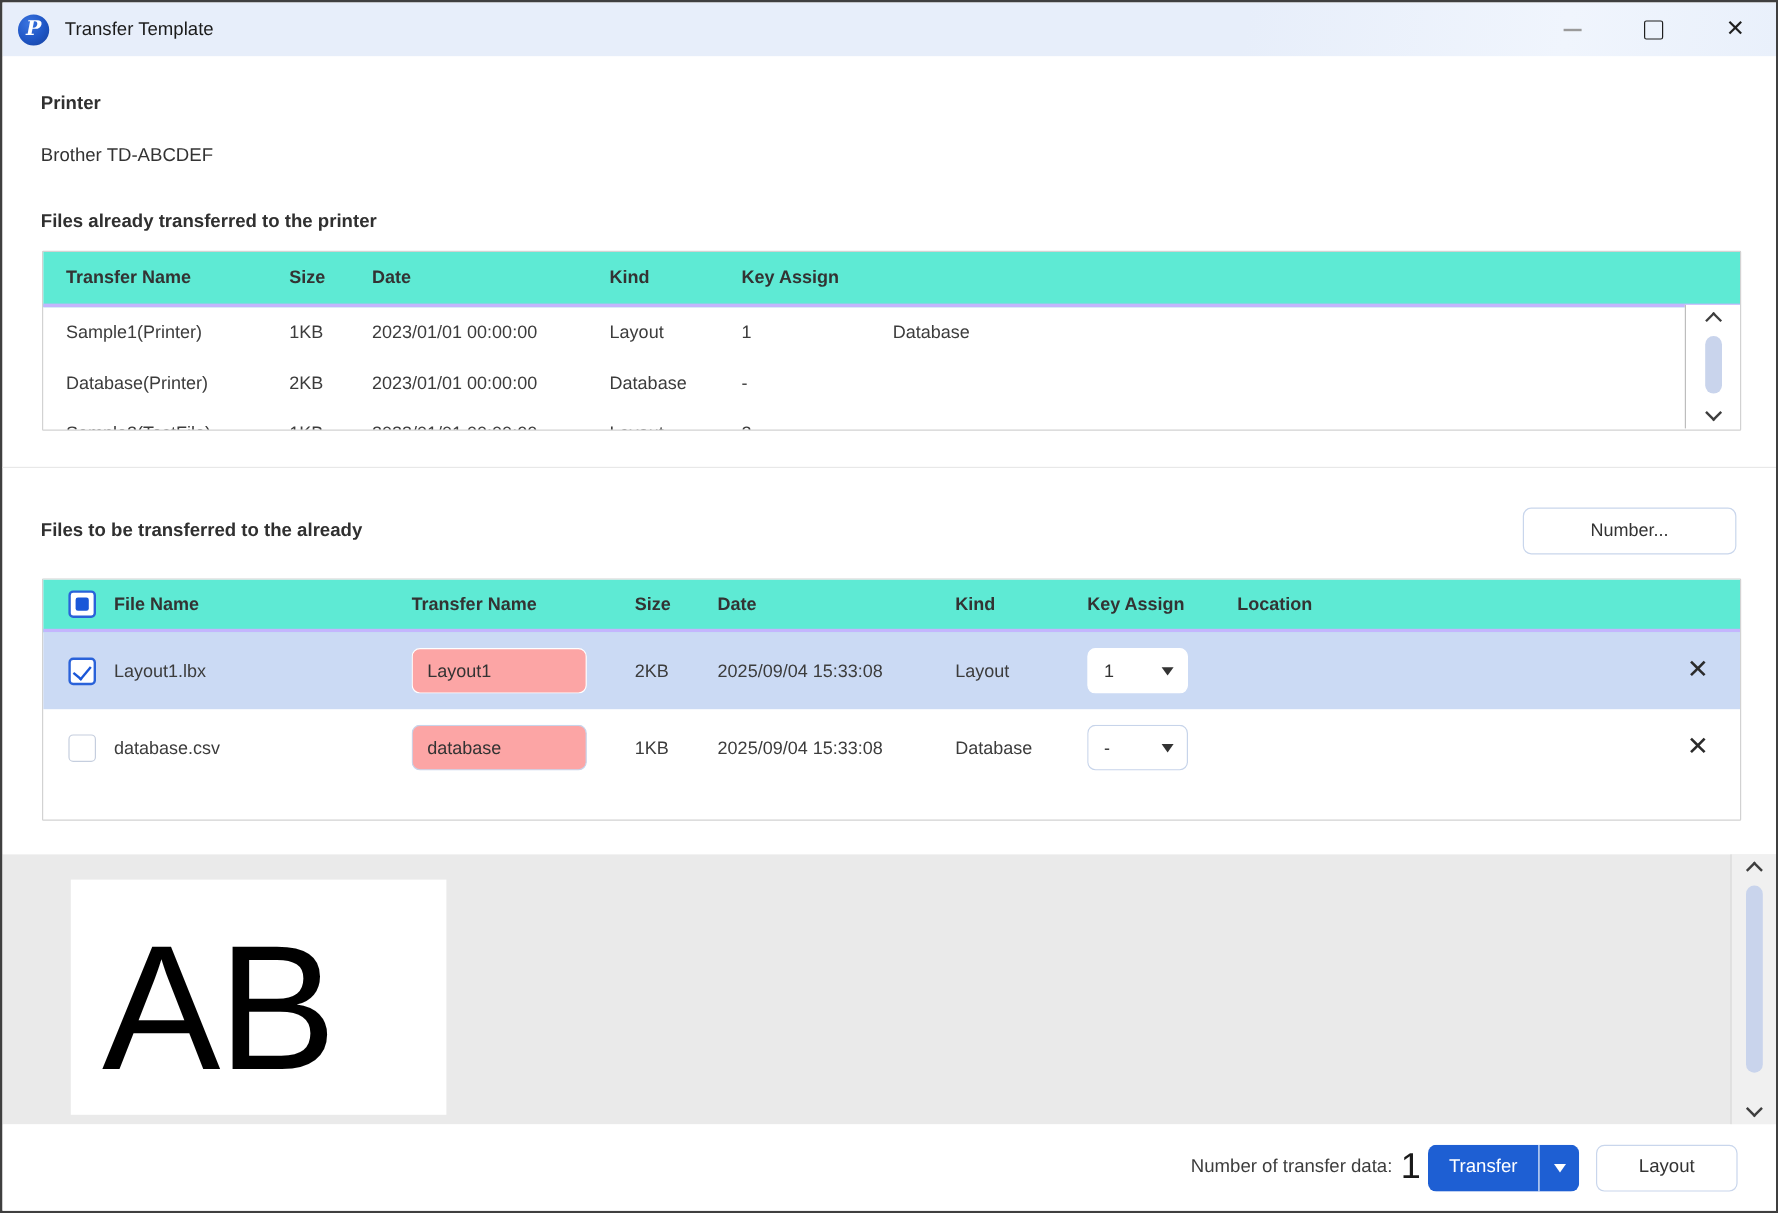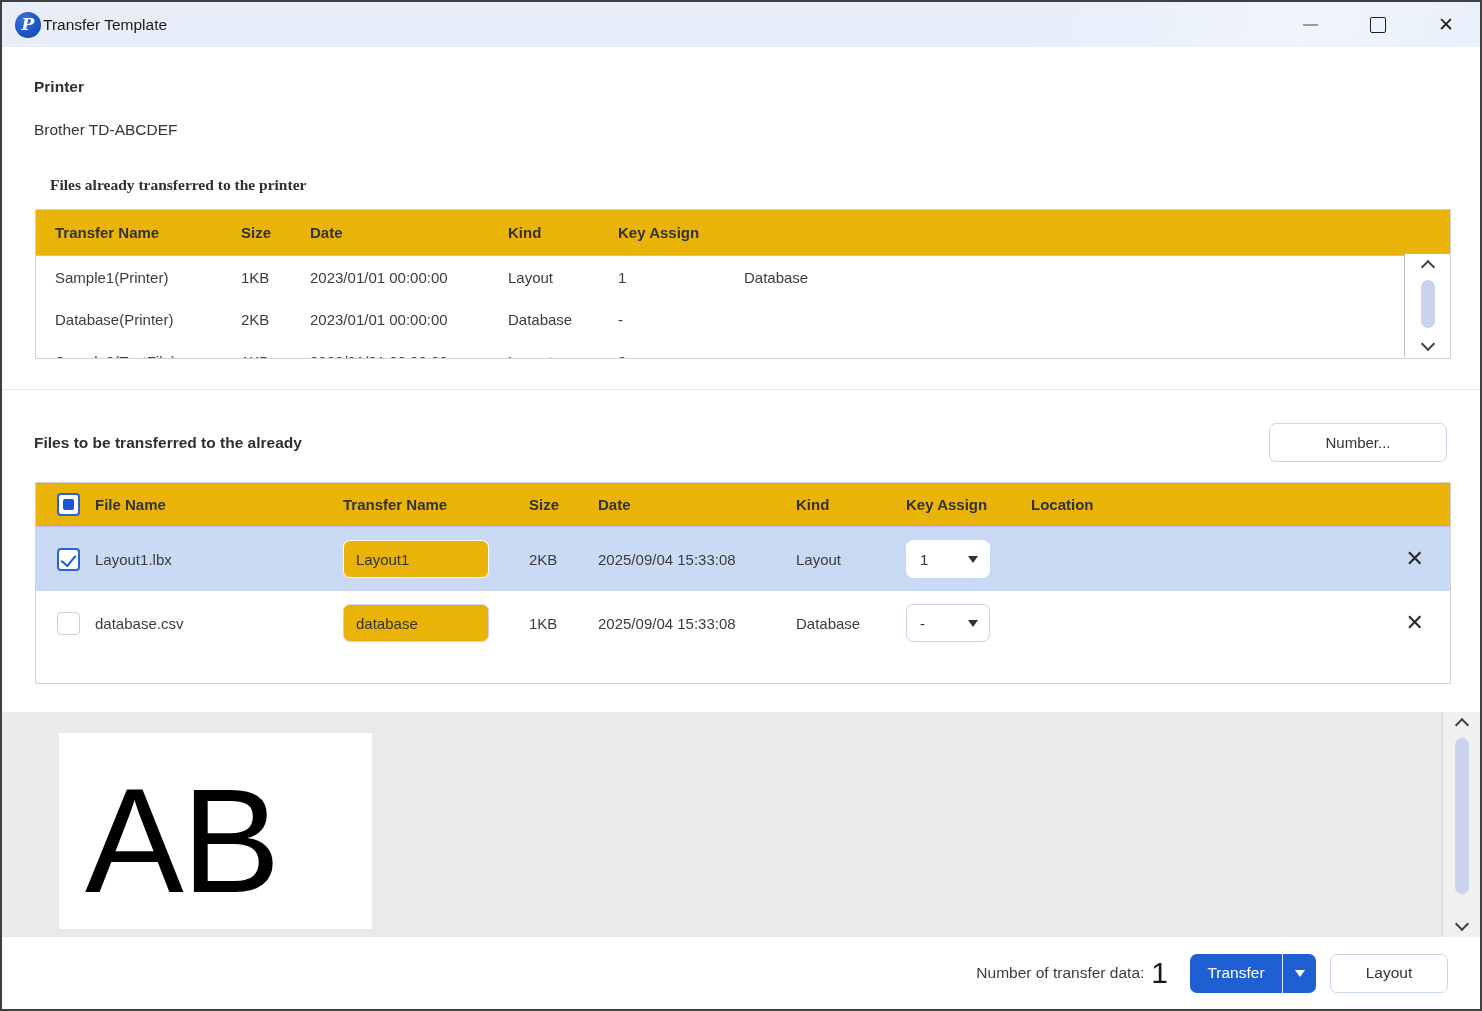--- a/index.html
+++ b/index.html
@@ -13,37 +13,37 @@
     position:absolute; top:0; left:0; right:0; height:45px;
     background:linear-gradient(100deg,#e7eefa 0%,#e7eefa 70%,#f0f5fd 88%,#e9f0fb 100%);
     display:flex; align-items:center; padding-left:13px;
   }
   .app-icon {
     width:26px; height:26px; border-radius:50%;
     background:radial-gradient(circle at 35% 30%, #3a74e0 0%, #1e55c4 55%, #16409c 100%);
     color:#fff; font-family:"DejaVu Serif", serif; font-style:italic; font-weight:700;
     font-size:17px; display:flex; align-items:center; justify-content:center; line-height:1;
   }
-  .title-text { margin-left:2px; font-size:15.5px; color:#1b1b1b; }
+  .title-text { margin-left:13px; font-size:15.5px; color:#1b1b1b; }
   .win-controls { position:absolute; right:0; top:0; height:45px; display:flex; }
   .win-btn { width:68px; height:45px; display:flex; align-items:center; justify-content:center; cursor:default; }
   .min-glyph { width:15px; height:0; border-top:2px solid #9a9a9a; }
   .max-glyph { width:16px; height:16px; border:1.6px solid #1f1f1f; border-radius:2px; }
   .close-glyph { font-size:19px; color:#1f1f1f; font-family:"DejaVu Sans", sans-serif; line-height:1; }
 
   
   .main { position:absolute; top:45px; left:0; right:0; height:665px; background:#fff; }
   .lbl { position:absolute; font-size:15.5px; color:#333; }
   .lbl.bold { font-weight:700; color:#303030; }
 
   
   .tbl { position:absolute; left:33px; width:1416px; background:#fff; border:1px solid #d2d2d2; border-radius:1px; overflow:hidden; }
   .tbl1 { top:162px; height:150px; }
   .tbl2 { top:435px; height:202px; }
-  .t-head { display:grid; align-items:center; font-weight:700; color:#333; font-size:15px; border-bottom:1px solid #c4b5fd; background:#eab308; }
+  .t-head { display:grid; align-items:center; font-weight:700; color:#333; font-size:15px; border-bottom:3px solid #c4b5fd; background:#5eead4; }
   .t-row  { display:grid; align-items:center; color:#3c3c3c; font-size:15px; position:relative; }
   .tbl1 .t-head { height:46px; grid-template-columns:186px 69px 198px 110px 126px 1fr; padding-left:19px; }
   .tbl1 .t-row  { height:42px; grid-template-columns:186px 69px 198px 110px 126px 1fr; padding-left:19px; }
   .tbl2 .t-head { height:44px; grid-template-columns:59px 248px 186px 69px 198px 110px 125px 1fr; }
   .tbl2 .t-row  { height:64px; grid-template-columns:59px 248px 186px 69px 198px 110px 125px 1fr; }
   .t-row.selected { background:#cbdaf4; }
   .cell { overflow:hidden; white-space:nowrap; padding-right:6px; }
 
   
   .sb-strip {
@@ -61,21 +61,21 @@
   
   .cb { width:23px; height:23px; border-radius:4px; background:#fff; margin-left:21px; position:relative; flex:none; }
   .cb.indeterminate { border:2px solid #2a62d9; }
   .cb.indeterminate::after { content:""; position:absolute; left:4px; top:4px; width:11px; height:11px; background:#1a57d8; border-radius:2px; }
   .cb.checked { border:2px solid #2a62d9; }
   .cb.checked::after { content:""; position:absolute; left:5px; top:2px; width:7px; height:12px;
     border-right:2.4px solid #1a57d8; border-bottom:2.4px solid #1a57d8; transform:rotate(40deg); }
   .cb.unchecked { border:1.5px solid #c5cede; }
 
   
-  .txt-input { width:146px; height:38px; border-radius:7px; background:#eab308; border:1px solid #fff;
+  .txt-input { width:146px; height:38px; border-radius:7px; background:#fca5a5; border:1px solid #fff;
     font-family:"Liberation Sans", sans-serif; font-size:15px; color:#333; padding:0 12px; outline:none; }
   .txt-input.bordered { border:1px solid #c7d4ea; }
   .dropdown { width:84px; height:38px; border-radius:7px; background:#fff; border:1px solid #fff;
     display:flex; align-items:center; font-size:15px; color:#333; padding:0 11px 0 13px; }
   .dropdown.bordered { border:1px solid #c7d4ea; }
   .caret { margin-left:auto; width:0; height:0; border-left:5.5px solid transparent; border-right:5.5px solid transparent; border-top:7px solid #333; }
   .row-delete { position:absolute; right:26px; top:50%; transform:translateY(-50%); font-size:22px; color:#2b2b2b;
     font-family:"DejaVu Sans", sans-serif; line-height:1; cursor:default; }
 
   
@@ -90,21 +90,21 @@
   .preview-text { position:absolute; left:26px; bottom:14px; font-size:148px; color:#000; letter-spacing:-2px; line-height:1; font-family:"Liberation Sans", sans-serif; }
   .sb-strip.prev-sb { right:0; top:0; bottom:0; width:38px; background:#f0f0f0; border-left:1px solid #d8d8d8; padding:8px 0; }
   .prev-sb .sb-thumb { height:156px; margin-top:8px; }
   .prev-sb .sb-chev.down { margin-top:auto; }
 
   
   .footer { position:absolute; left:0; right:0; bottom:0; height:72px; background:#fff;
     display:flex; align-items:center; justify-content:flex-end; padding-right:32px; }
   .count-label { font-size:15.5px; color:#3d3d3d; }
   .count-num { font-size:30px; color:#1a1a1a; margin-left:7px; line-height:1; }
-  .transfer-split { display:flex; margin-left:22px; height:39px; border-radius:7px; overflow:hidden;justify-content:center; }
+  .transfer-split { display:flex; margin-left:6px; height:39px; border-radius:7px; overflow:hidden;justify-content:center; }
   .transfer-main { background:#1e5fd3; color:#fff; font-size:15.5px; display:flex; align-items:center; justify-content:center; width:92px; height:100%; }
   .transfer-arrow { background:#1e5fd3; width:34px; height:100%; display:flex; align-items:center; justify-content:center; border-left:1px solid rgba(255,255,255,0.85); }
   .transfer-arrow .caret-w { width:0; height:0; border-left:5.5px solid transparent; border-right:5.5px solid transparent; border-top:7px solid #fff; }
   .cancel-btn { margin-left:14px; width:118px; height:39px; background:#fff; border:1px solid #c9d6ec; border-radius:7px;
     font-size:15.5px; color:#333; display:flex; align-items:center; justify-content:center; }
 </style>
 </head>
 <body>
 
 <div class="window">
@@ -123,21 +123,21 @@
           <span class="close-glyph">✕</span>
         </span>
     </div>
   </div>
 
   <div class="main">
 
     <div class="lbl bold" style="left:32px; top:31px;">Printer</div>
     <div class="lbl" style="left:32px; top:74px;">Brother TD-ABCDEF</div>
 
-    <div class="lbl bold" style="left:48px; top:129px;font-family:Liberation Serif, serif;">Files already transferred to the printer</div>
+    <div class="lbl bold" style="left:32px; top:129px;">Files already transferred to the printer</div>
 
     <div class="tbl tbl1">
       <div class="t-head">
         <span class="cell">Transfer Name</span>
         <span class="cell">Size</span>
         <span class="cell">Date</span>
         <span class="cell">Kind</span>
         <span class="cell">Key Assign</span>
       </div>
       <div class="t-row">

